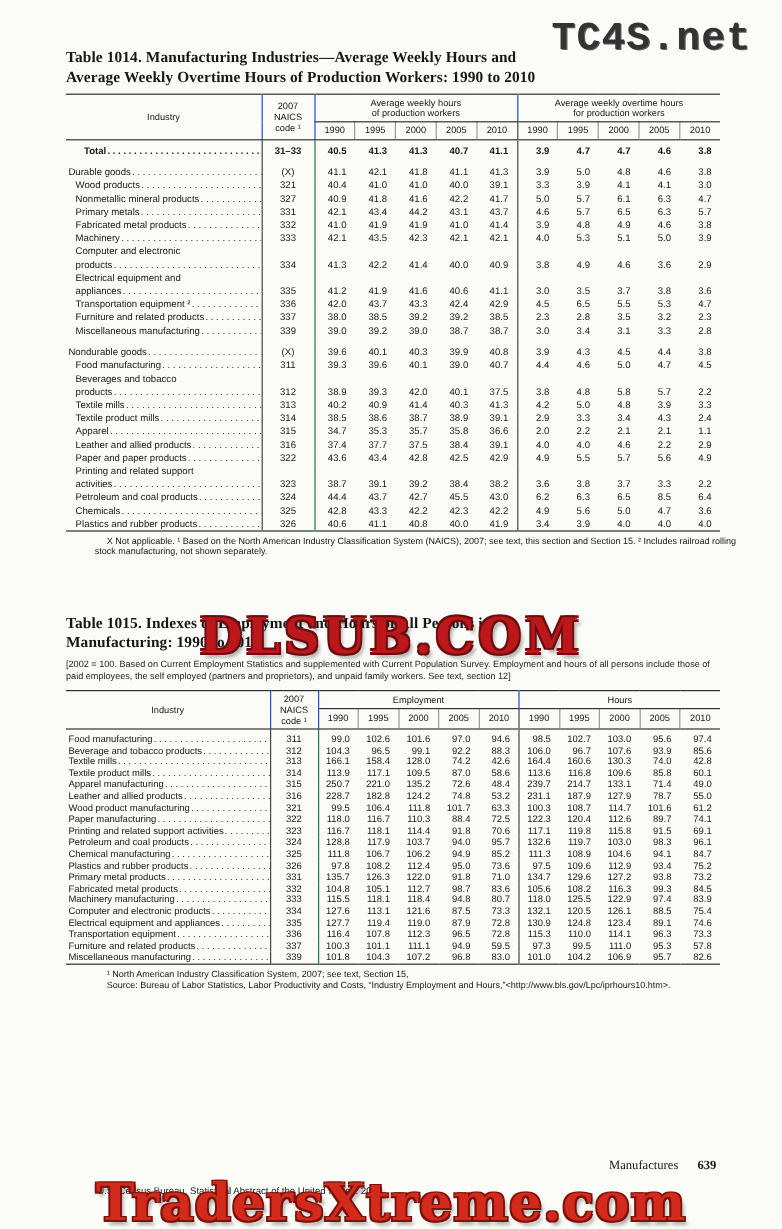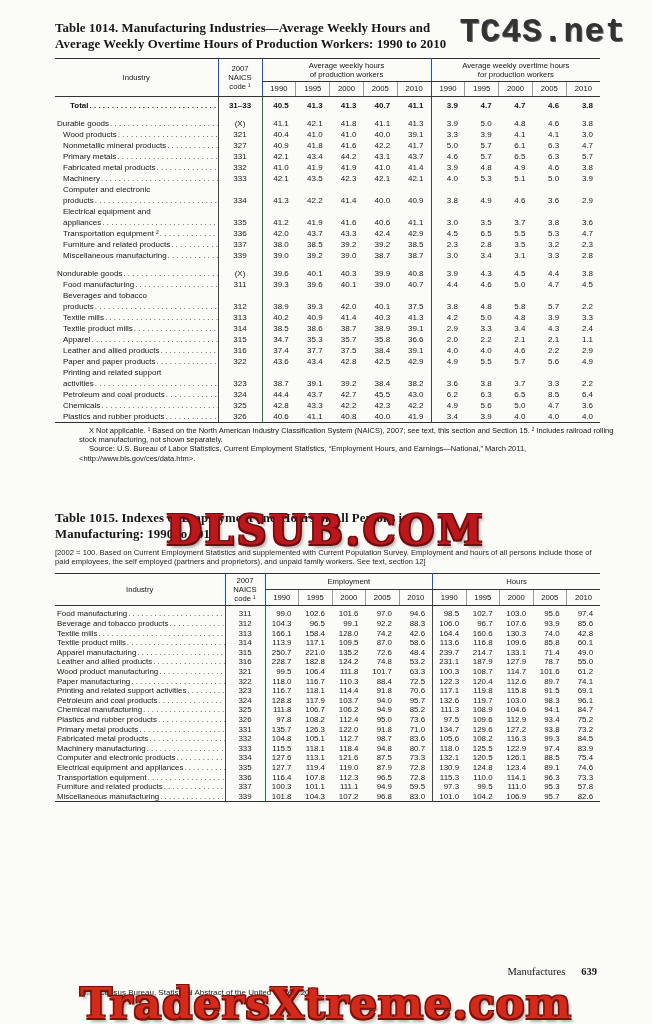--- a/index.html
+++ b/index.html
@@ -5,21 +5,21 @@
   * { box-sizing: border-box; }
   html,body { margin:0; padding:0; }
   body {
     width:652px; height:1024px;
     background:#fbfbf8;
     font-family:"Liberation Sans", sans-serif;
     color:#161616;
     position:relative;
     overflow:hidden;
   }
-  .page { padding:20px 52px 0 55px; position:relative; }
+  .page { padding:40px 52px 0 55px; position:relative; }
 
   
   .tbl-title {
     font-family:"Liberation Serif","DejaVu Serif",serif;
     font-weight:bold; font-size:12.8px; line-height:16px;
     white-space:pre-line; margin:0 0 6px 0; letter-spacing:.1px;
   }
   .tbl-title.second { margin-top:47px; position:relative; z-index:1; }
   .tbl-note { font-size:7.6px; line-height:9.3px; margin:0 0 7px 0; color:#1d1d1d; width:545px; }
 
@@ -598,21 +598,20 @@
           <td class="num">3.9</td>
           <td class="num">4.0</td>
           <td class="num">4.0</td>
           <td class="num">4.0</td>
         </tr>
       </tbody>
   </table>
 
   <div class="fn">
     <p>X Not applicable. ¹ Based on the North American Industry Classification System (NAICS), 2007; see text, this section and Section 15. ² Includes railroad rolling stock manufacturing, not shown separately.</p>
-    <p>Source: U.S. Bureau of Labor Statistics, Current Employment Statistics, “Employment Hours, and Earnings—National,” March 2011, &lt;http://www.bls.gov/ces/data.htm&gt;.</p>
   </div>
 
   <h1 class="tbl-title second">Table 1015. Indexes of Employment and Hours of All Persons in
 Manufacturing: 1990 to 2010</h1>
   <p class="tbl-note">[2002 = 100. Based on Current Employment Statistics and supplemented with Current Population Survey. Employment and hours of all persons include those of paid employees, the self employed (partners and proprietors), and unpaid family workers. See text, section 12]</p>
 
   <table class="t t1015">
     <colgroup>
       <col style="width:170px">
         <col style="width:40px">
@@ -1026,19 +1025,23 @@
           <td class="num sep">83.0</td>
           <td class="num">101.0</td>
           <td class="num">104.2</td>
           <td class="num">106.9</td>
           <td class="num">95.7</td>
           <td class="num">82.6</td>
         </tr>
       </tbody>
   </table>
 
+  <div class="fn">
+    <p>¹ North American Industry Classification System, 2007; see text, Section 15,</p>
+    <p>Source: Bureau of Labor Statistics, Labor Productivity and Costs, “Industry Employment and Hours,”&lt;http://www.bls.gov/Lpc/iprhours10.htm&gt;.</p>
+  </div>
 
 </div>
 
 <div class="pg-label">
   <span class="sec">Manufactures</span><span class="num">639</span>
 </div>
 <div class="credit">U.S. Census Bureau, Statistical Abstract of the United States: 2012</div>
 
 </body></html>

